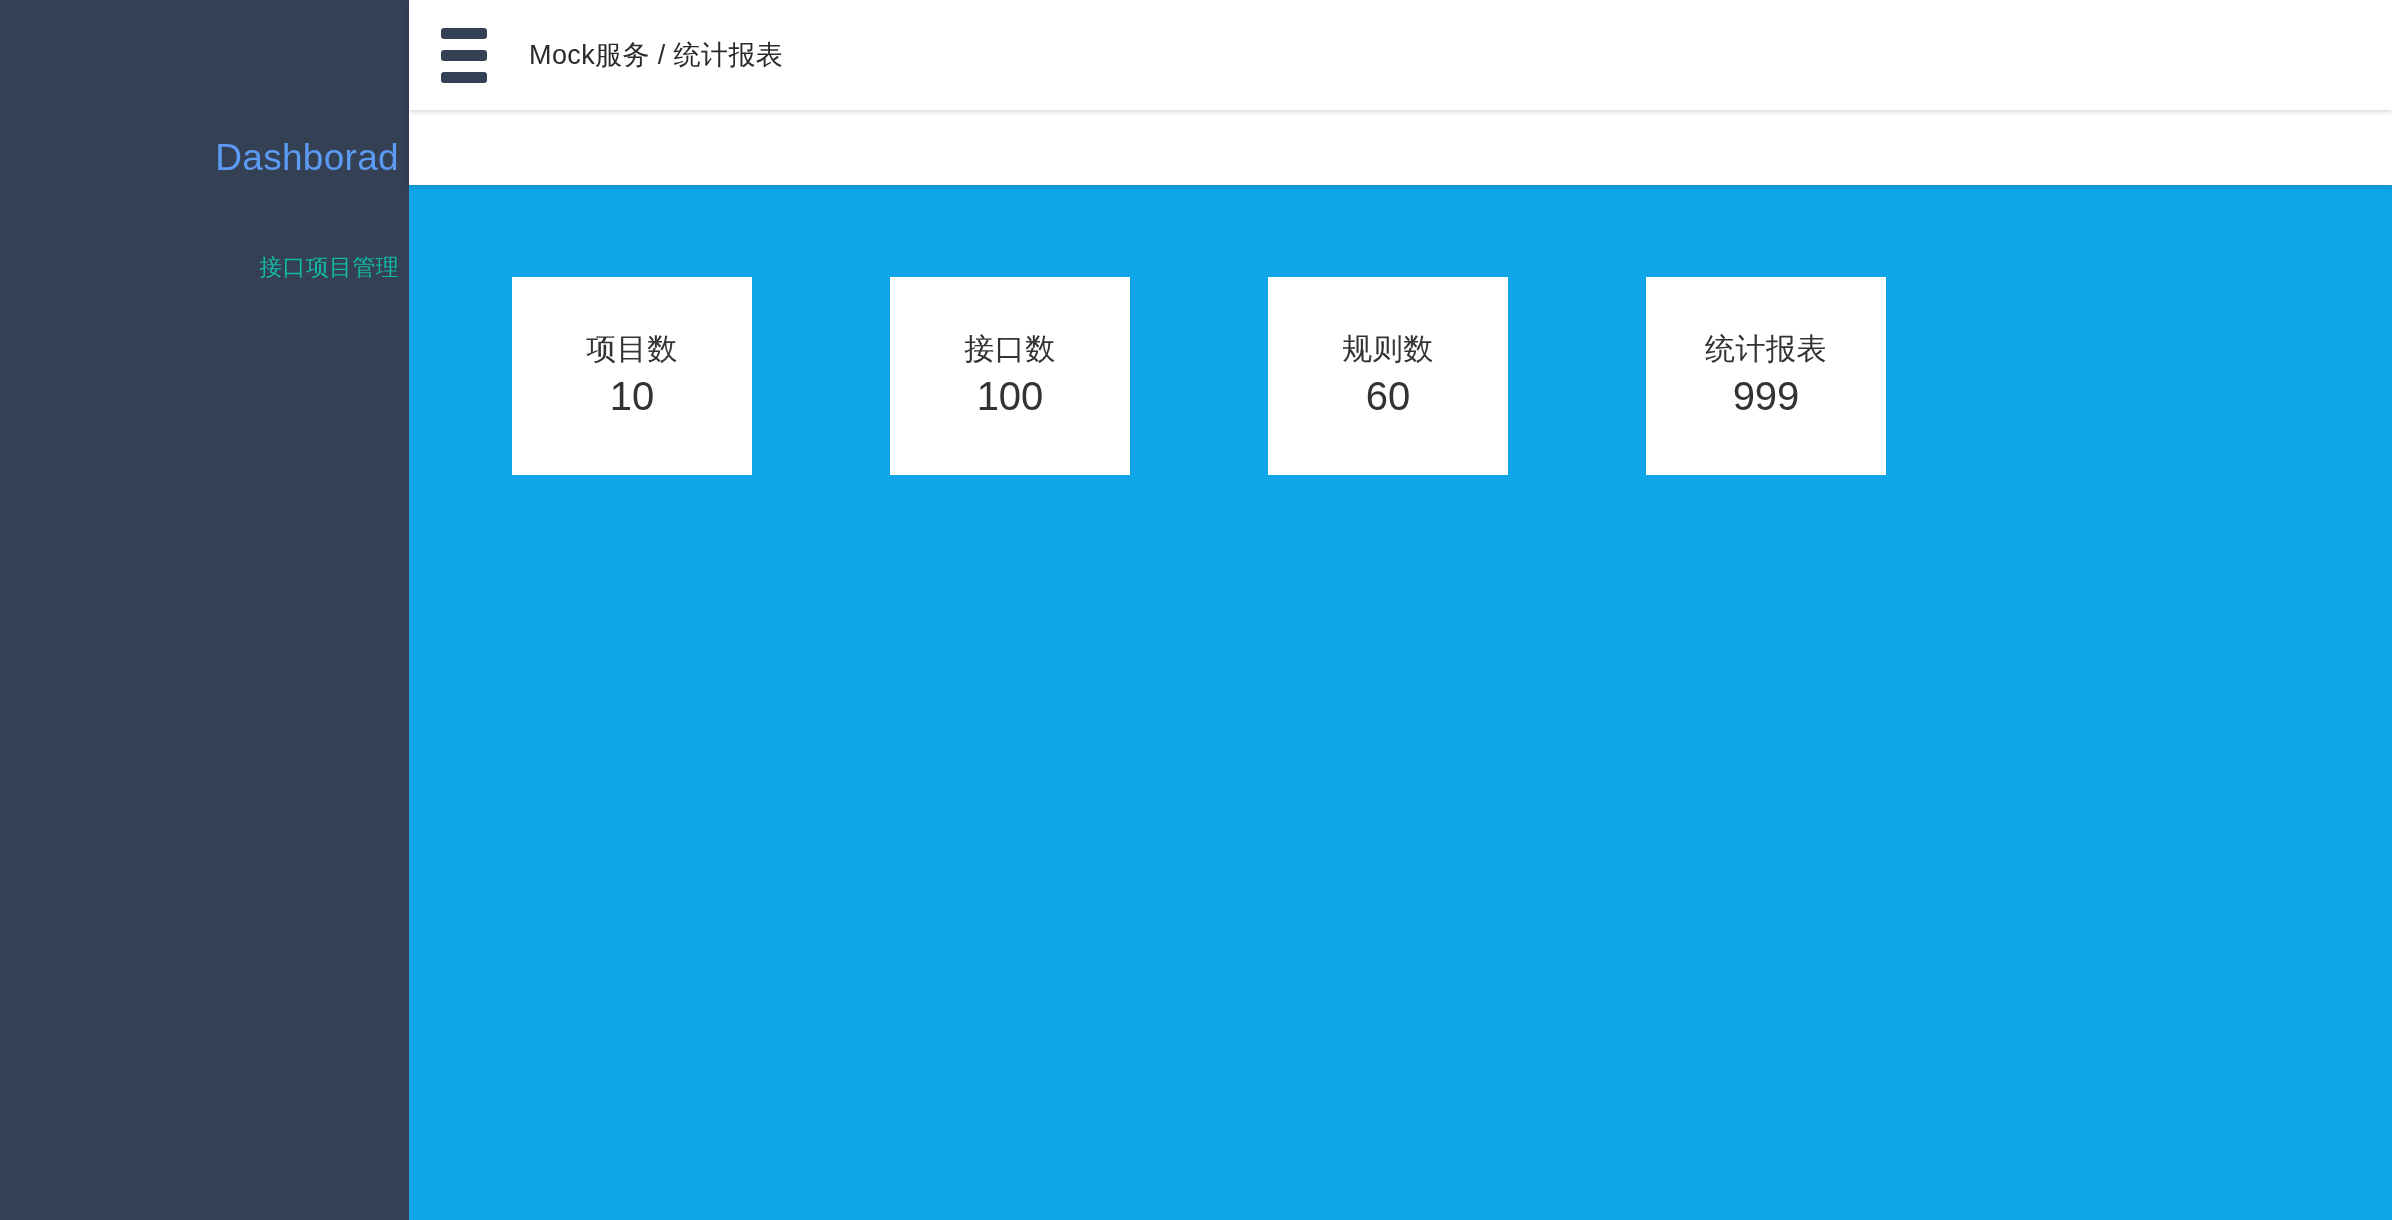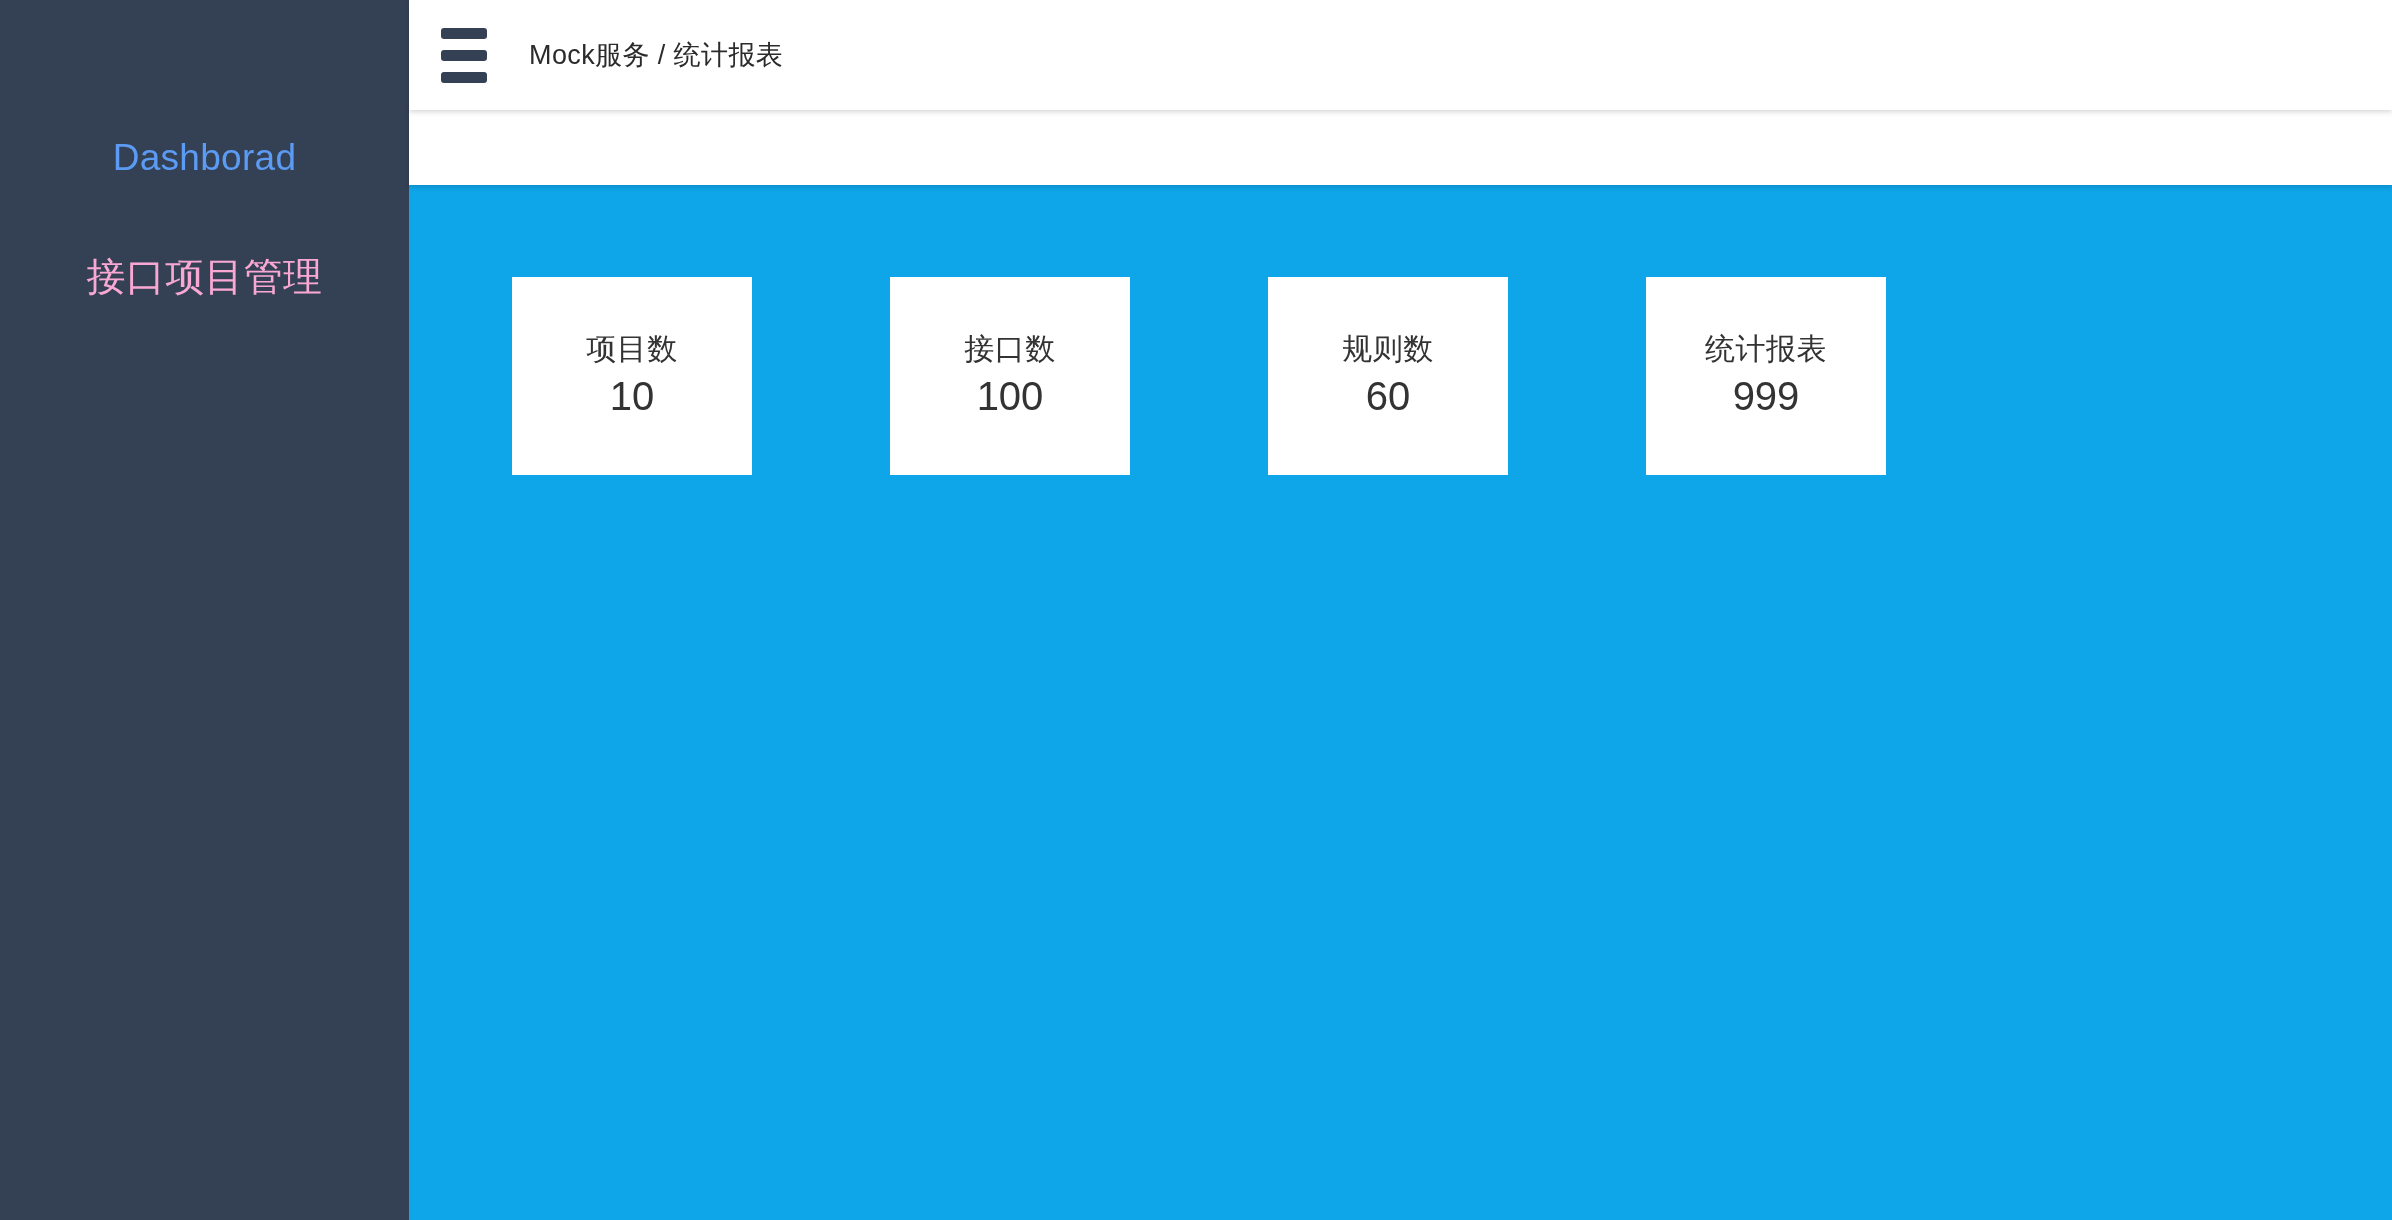--- a/index.html
+++ b/index.html
@@ -27,38 +27,38 @@
   .sidebar {
     width: 409px;
     height: 1220px;
     background: #344054;
     flex: 0 0 409px;
     padding-top: 118px;
   }
 
   .sidebar-item {
     width: 100%;
-    text-align: center;
+    text-align: right;
     font-size: 37px;
     line-height: 1.2;
     padding: 18px 10px;
     cursor: pointer;
     letter-spacing: 0.3px;
   }
 
   .sidebar-item.active {
     color: #5b9bf3;
     font-weight: 400;
   }
 
   .sidebar-item.plain {
-    color: #f9a8d4;
+    color: #14b8a6;
     font-weight: 500;
     margin-top: 38px;
-    font-size: 39px;
+    font-size: 23px;
   }
 
   
   .right {
     flex: 1;
     display: flex;
     flex-direction: column;
     height: 1220px;
     min-width: 0;
   }

